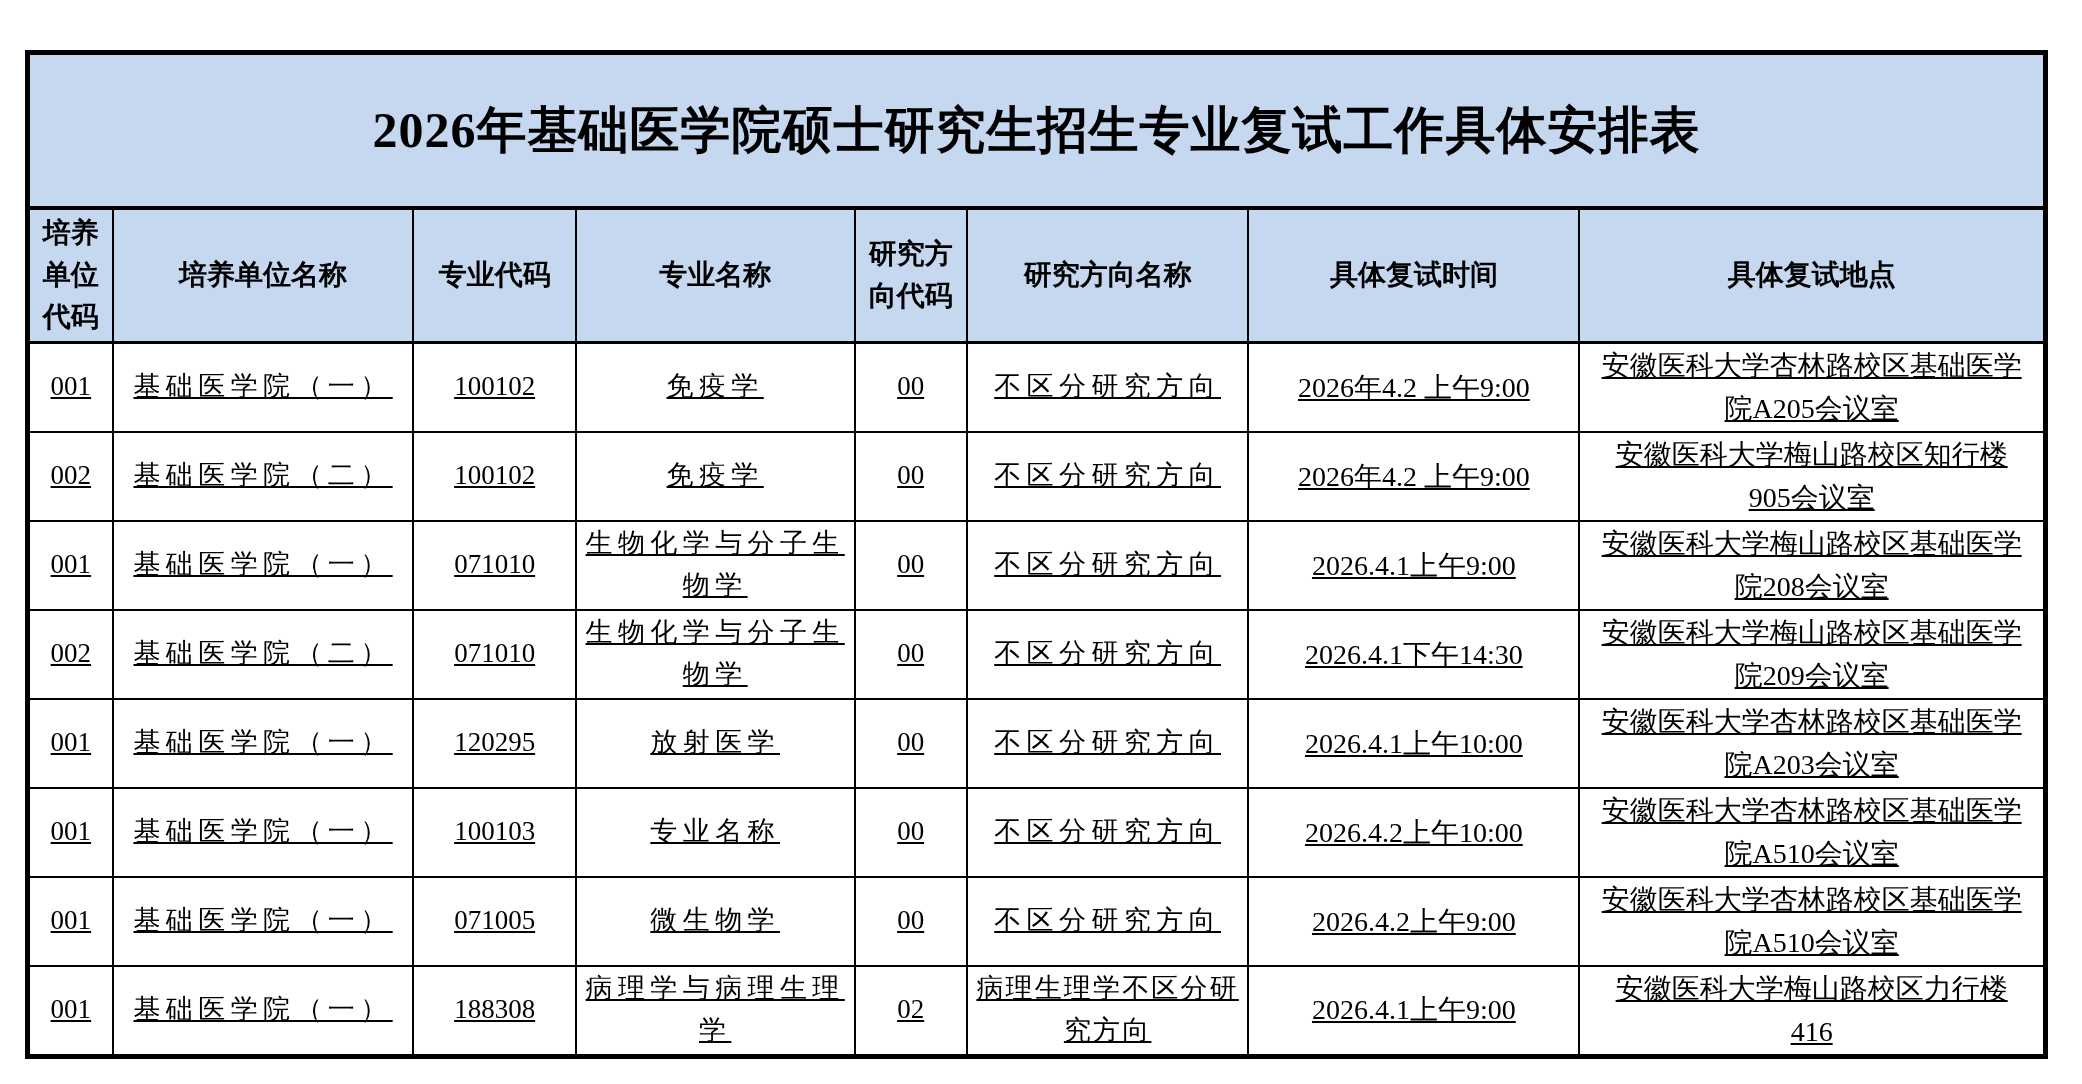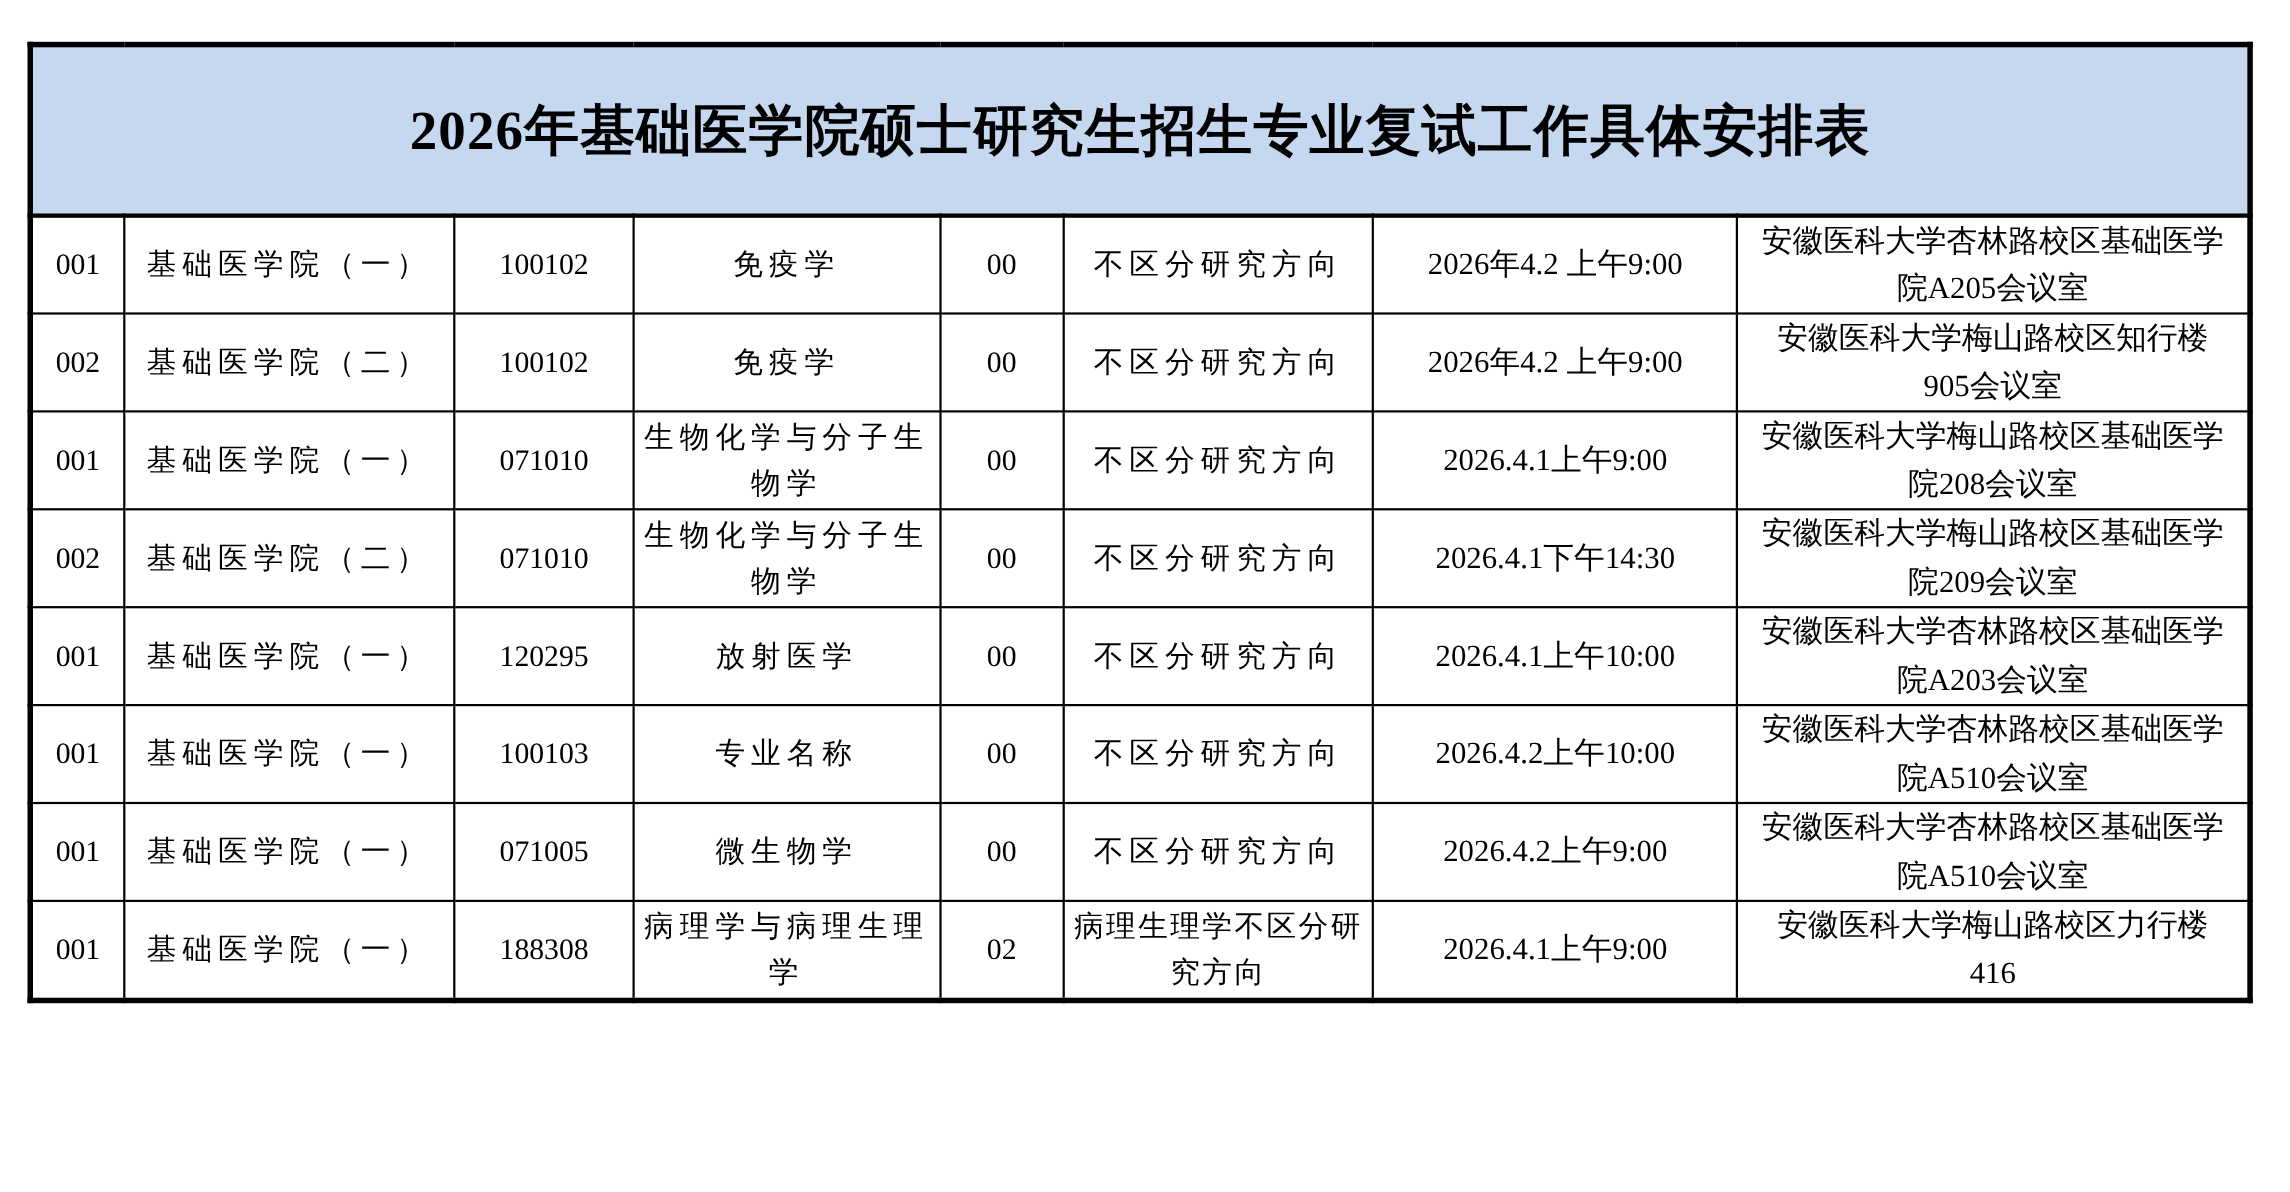--- a/index.html
+++ b/index.html
@@ -11,20 +11,21 @@
     font-family: "Liberation Serif", "DejaVu Serif", serif;
   }
   .page { padding: 38px 25px 0 25px; }
   table {
     border-collapse: collapse;
     table-layout: fixed;
     width: 2023px;
     border: 5px solid var(--border-color, #000);
     background: var(--body-bg, #fff);
     color: var(--text-color, #000);
+    margin-top: 12px;
   }
   th, td {
     border: 2px solid var(--border-color, #000);
     text-align: center;
     vertical-align: middle;
     white-space: pre-line;
     padding: 0 4px;
     font-size: 27px;
     line-height: 1.55;
     overflow: hidden;
@@ -38,21 +39,21 @@
     border-bottom: 4px solid var(--border-color, #000);
   }
   .head-row th {
     height: 135px;
     background: var(--header-bg, #C5D8F0);
     font-weight: bold;
     font-size: 28px;
     line-height: 1.5;
     border-bottom: 3px solid var(--border-color, #000);
   }
-  tbody tr { height: 89px; }
+  tbody tr { height: 89px; text-decoration: underline; }
   .spread { letter-spacing: 0.2em; }
   .tight  { letter-spacing: 0.08em; }
   .col-time, .col-place { font-size: 28px; }
 </style>
 </head>
 <body>
 
 <div class="page">
   <table>
     <colgroup>
@@ -61,20 +62,30 @@
         <col style="width:162px">
         <col style="width:278px">
       <col style="width:112px">
         <col style="width:281px">
         <col style="width:330px">
         <col style="width:465px">
     </colgroup>
     <thead>
       <tr class="title-row">
         <td colspan="8">2026年基础医学院硕士研究生招生专业复试工作具体安排表</td>
+      </tr>
+      <tr class="head-row">
+        <th>培养单位代码</th>
+        <th>培养单位名称</th>
+        <th>专业代码</th>
+        <th>专业名称</th>
+        <th>研究方向代码</th>
+        <th>研究方向名称</th>
+        <th>具体复试时间</th>
+        <th>具体复试地点</th>
       </tr>
     </thead>
     <tbody>
       <tr>
         <td>001</td>
         <td class="spread">基础医学院（一）</td>
         <td>100102</td>
         <td class="spread">免疫学</td>
         <td>00</td>
         <td class="spread">不区分研究方向</td>

